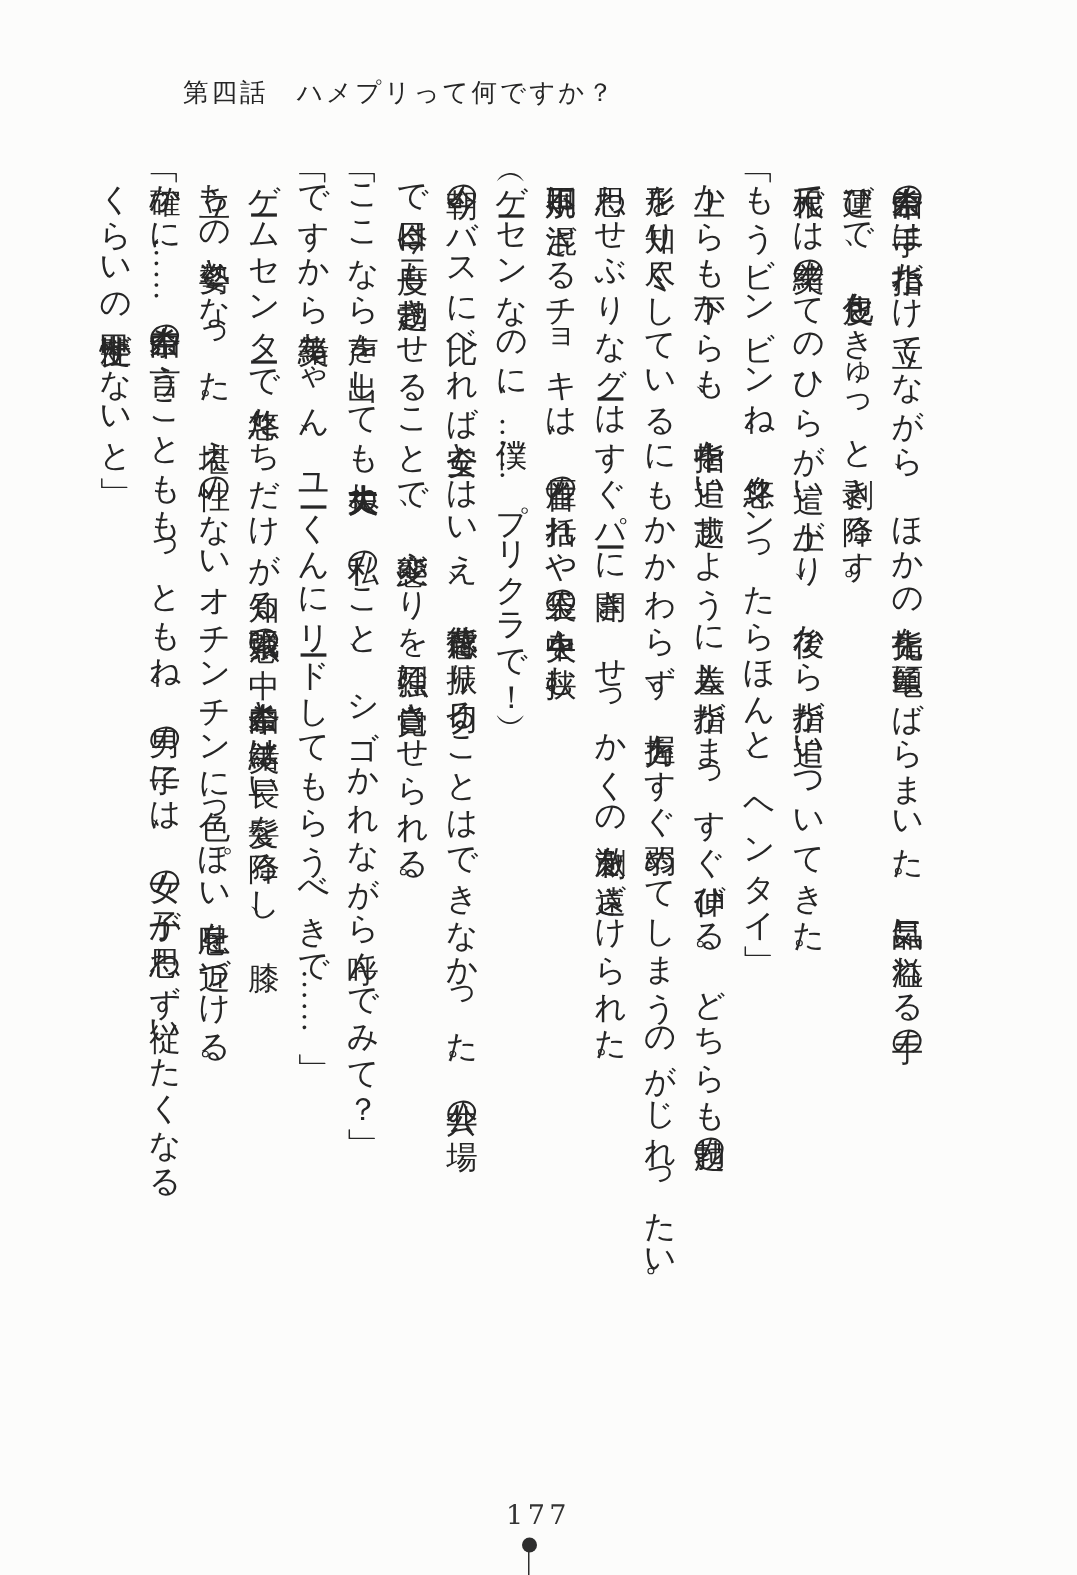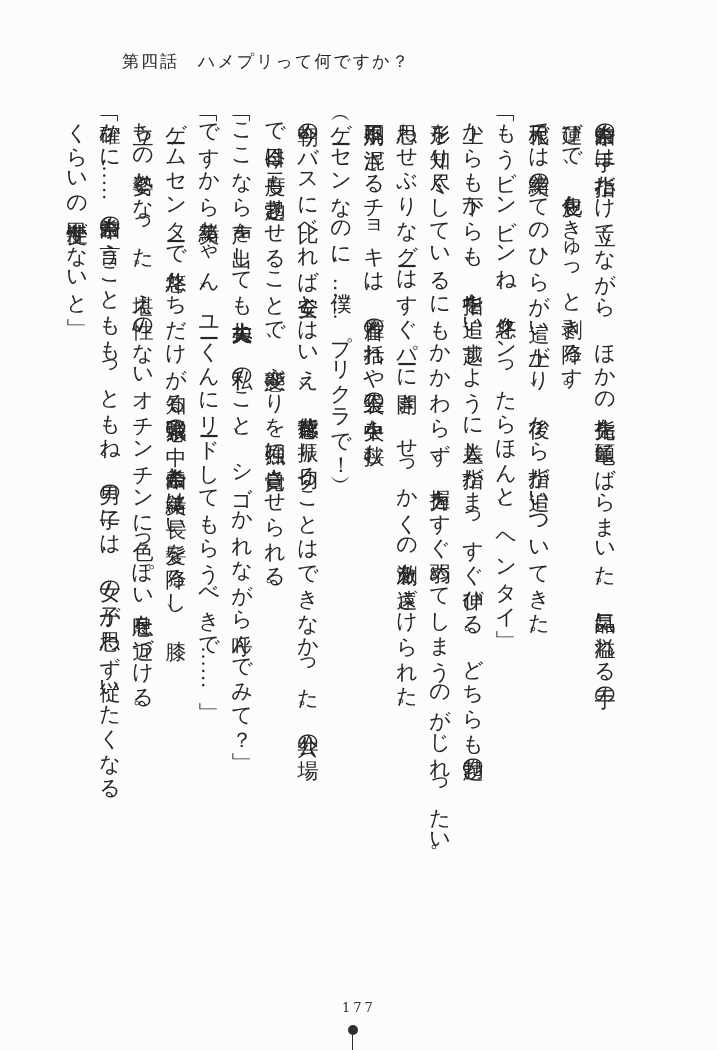--- a/index.html
+++ b/index.html
@@ -36,21 +36,21 @@
   }
   .text-line {
     white-space: nowrap;
   }
   .page-number {
     position: absolute;
     top: 1000px;
     left: 0;
     width: 718px;
     text-align: center;
-    font-size: 13px;
+    font-size: 18px;
     letter-spacing: 3px;
     color: #333;
     font-family: "DejaVu Serif", serif;
   }
   .binding-mark-dot {
     position: absolute;
     top: 1025px;
     left: 348px;
     width: 10px;
     height: 10px;

